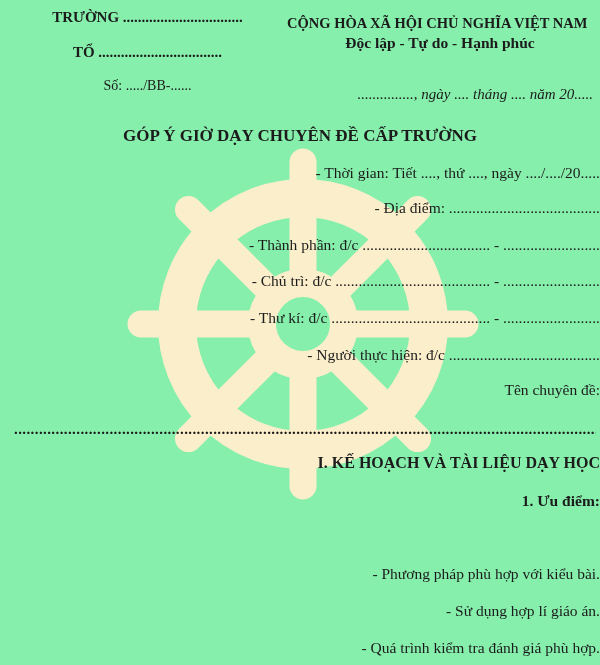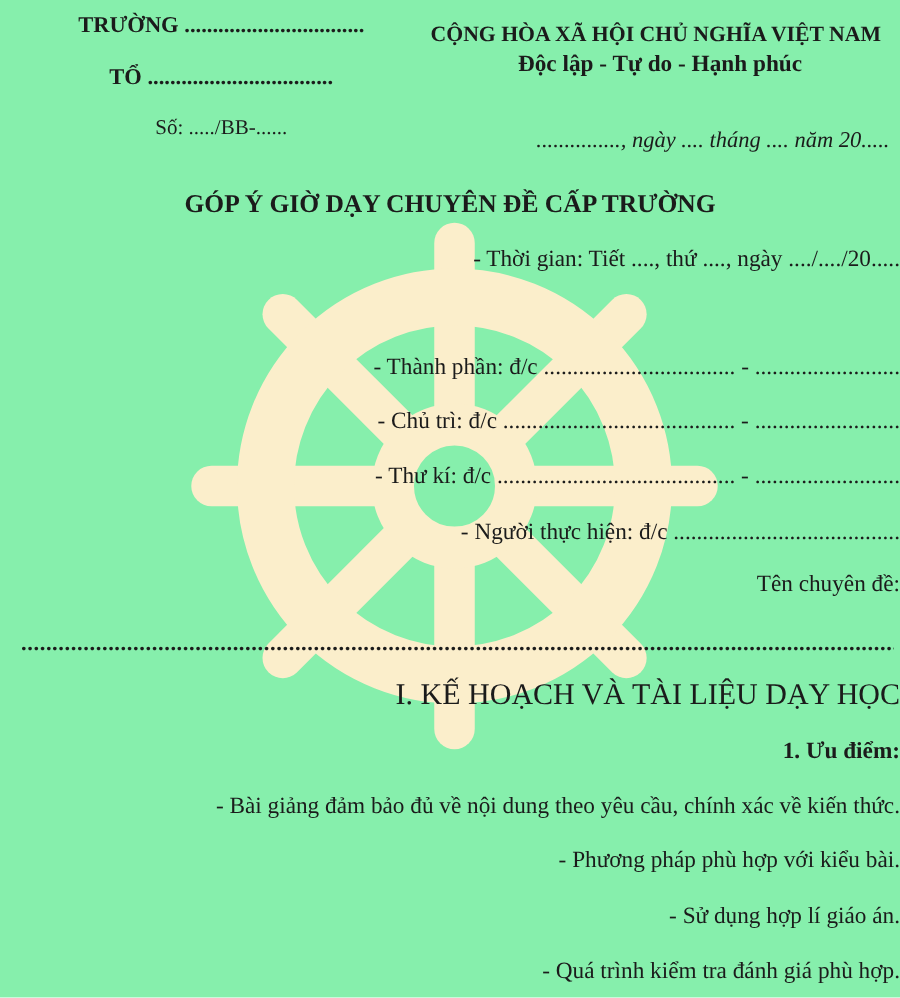--- a/index.html
+++ b/index.html
@@ -17,21 +17,21 @@
   .hr1{left:287px;top:13px;width:306px;text-align:left;font-weight:bold;font-size:14.5px;line-height:20px;}
   .hr2{left:287px;top:33px;width:306px;text-align:center;font-weight:bold;font-size:15.5px;line-height:20px;}
   .hr3{left:287px;top:84px;width:306px;text-align:right;font-style:italic;font-size:15px;line-height:20px;}
   
   .title{left:0;top:124px;width:600px;text-align:center;font-weight:bold;font-size:17px;line-height:24px;}
   
   .row{left:15px;width:585px;font-size:15.5px;line-height:22px;text-align:right;}
   .r1{top:162px}.r2{top:197px}.r3{top:234px}.r4{top:270px}.r5{top:307px}.r6{top:344px}
   .topic{top:379px;font-weight:normal;}
   .sep{left:14px;top:420px;width:582px;overflow:hidden;font-weight:bold;font-size:15px;line-height:18px;letter-spacing:0.4px;}
-  .sec{top:452px;font-weight:normal;font-size:20px;}
+  .sec{top:452px;font-weight:bold;font-size:16px;}
   .sub{top:490px;font-weight:bold;}
   .i1{top:527px}.i2{top:563px}.i3{top:600px}.i4{top:637px}
 </style>
 </head>
 <body>
 
 <div class="page">
 
   <svg class="wm" viewBox="0 0 360 360" aria-hidden="true">
     <g fill="none" stroke-linecap="round" stroke="#FBEECB">
@@ -57,30 +57,30 @@
     <div class="hl3">Số: ...../BB-......</div>
   </div>
 
   <div class="txt hr1">CỘNG HÒA XÃ HỘI CHỦ NGHĨA VIỆT NAM</div>
   <div class="txt hr2">Độc lập - Tự do - Hạnh phúc</div>
   <div class="txt hr3">..............., ngày .... tháng .... năm 20.....</div>
 
   <div class="txt title">GÓP Ý GIỜ DẠY CHUYÊN ĐỀ CẤP TRƯỜNG</div>
 
   <div class="txt row r1">- Thời gian: Tiết ...., thứ ...., ngày ..../..../20.....</div>
+  <div class="txt row r2">- Địa điểm: .......................................</div>
   <div class="txt row r3">- Thành phần: đ/c ................................. - .........................</div>
   <div class="txt row r4">- Chủ trì: đ/c ........................................ - .........................</div>
   <div class="txt row r5">- Thư kí: đ/c ......................................... - .........................</div>
   <div class="txt row r6">- Người thực hiện: đ/c .......................................</div>
 
   <div class="txt row topic">Tên chuyên đề:</div>
 
   <div class="txt sep">.................................................................................................................................................</div>
 
   <div class="txt row sec">I. KẾ HOẠCH VÀ TÀI LIỆU DẠY HỌC</div>
   <div class="txt row sub">1. Ưu điểm:</div>
 
-  <div class="txt row i1">- Bài giảng đảm bảo đủ về nội dung theo yêu cầu, chính xác về kiến thức.</div>
   <div class="txt row i2">- Phương pháp phù hợp với kiểu bài.</div>
   <div class="txt row i3">- Sử dụng hợp lí giáo án.</div>
   <div class="txt row i4">- Quá trình kiểm tra đánh giá phù hợp.</div>
 
 </div>
 
 </body></html>

